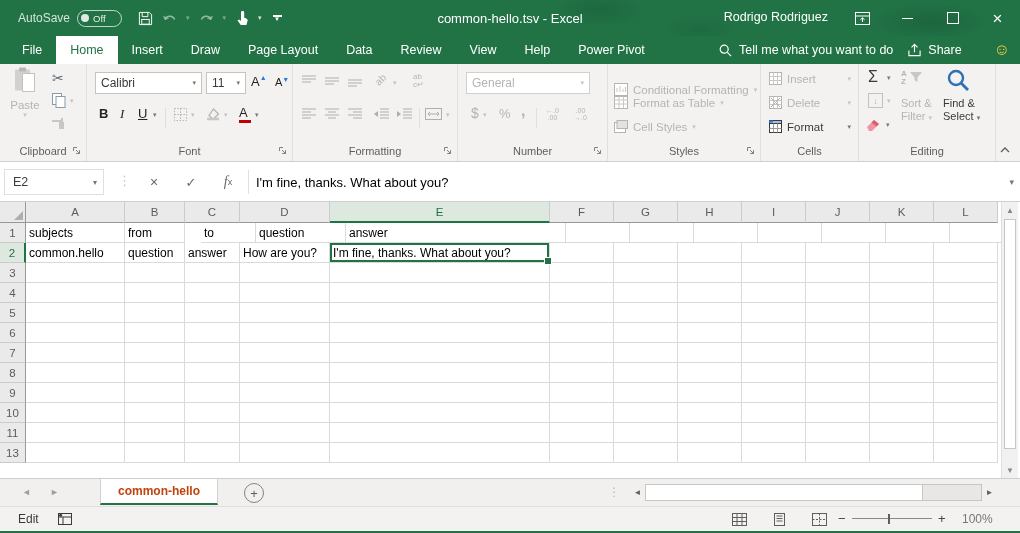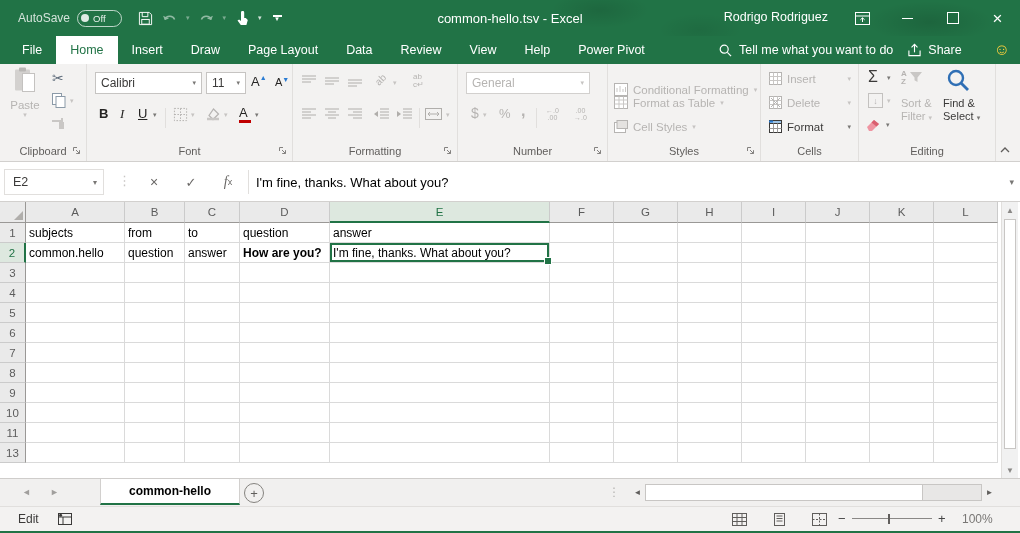--- a/index.html
+++ b/index.html
@@ -86,21 +86,21 @@
   .handle{position:absolute;right:-3px;bottom:-3px;width:6px;height:6px;background:#217346;border:1px solid #fff;z-index:3;}
   
   .vscroll{position:absolute;left:1001px;top:202px;width:17px;height:276px;background:#f1f1f1;border-left:1px solid #e1dfdd;box-sizing:border-box;}
   .vsarrow{height:16px;display:flex;align-items:center;justify-content:center;font-size:8px;color:#8a8886;}
   .vthumb{position:absolute;left:2px;right:2px;top:17px;height:230px;background:#fff;border:1px solid #c8c6c4;box-sizing:border-box;}
   .vsdown{position:absolute;bottom:0;left:0;right:0;}
   
   .sheetbar{position:absolute;top:478px;left:0;right:0;height:28px;background:#f1f0ef;border-top:1px solid #cfcdcb;box-sizing:border-box;font-size:12px;}
   .snav{position:absolute;top:8px;font-size:9px;color:#a19f9d;}
   .stab{position:absolute;left:100px;top:0;height:26px;background:#fff;border-left:1px solid #d2d0ce;border-right:1px solid #d2d0ce;
-        border-bottom:2px solid #217346;box-sizing:border-box;display:flex;align-items:center;padding:0 28px;color:#000000;font-weight:bold;}
+        border-bottom:2px solid #217346;box-sizing:border-box;display:flex;align-items:center;padding:0 17px;color:#c2410c;font-weight:bold;}
   .addsheet{position:absolute;left:244px;top:4px;width:18px;height:18px;border:1px solid #85837f;border-radius:50%;
         display:flex;align-items:center;justify-content:center;color:#605e5c;font-size:13px;line-height:13px;}
   .sgrip{position:absolute;left:608px;top:6px;color:#b6b4b2;font-size:12px;}
   .hscroll{position:absolute;left:630px;top:4px;width:367px;height:19px;display:flex;align-items:center;}
   .hsarrow{width:15px;text-align:center;font-size:8px;color:#605e5c;}
   .htrack{position:relative;flex:1;height:17px;background:#e8e7e6;border:1px solid #c8c6c4;box-sizing:border-box;}
   .hthumb{position:absolute;left:0;top:0;bottom:0;width:276px;background:#fff;border-right:1px solid #c8c6c4;}
   
   .statusbar{position:absolute;top:506px;left:0;right:0;height:25px;background:#f3f2f1;border-top:1px solid #e1dfdd;box-sizing:border-box;font-size:12px;color:#3b3a39;}
   .smode{position:absolute;left:18px;top:5px;}
@@ -521,37 +521,37 @@
         <div class="ch" style="width: 64px;">H</div>
         <div class="ch" style="width: 64px;">I</div>
         <div class="ch" style="width: 64px;">J</div>
         <div class="ch" style="width: 64px;">K</div>
         <div class="ch" style="width: 64px;">L</div>
       </div>
       <div class="grow">
         <div class="rh">1</div>
         <div class="cell" style="width: 99px;">subjects</div>
         <div class="cell" style="width: 60px;">from</div>
-        <div class="cell" style="width: 55px;">to</div>
+        <div class="cell" style="width: 55px; margin-left: 16px;">to</div>
         <div class="cell" style="width: 90px;">question</div>
         <div class="cell" style="width: 220px;">answer</div>
         <div class="cell" style="width: 64px;"></div>
         <div class="cell" style="width: 64px;"></div>
         <div class="cell" style="width: 64px;"></div>
         <div class="cell" style="width: 64px;"></div>
         <div class="cell" style="width: 64px;"></div>
         <div class="cell" style="width: 64px;"></div>
         <div class="cell" style="width: 64px;"></div>
       </div>
       <div class="grow">
         <div class="rh sel">2</div>
         <div class="cell" style="width: 99px;">common.hello</div>
         <div class="cell" style="width: 60px;">question</div>
         <div class="cell" style="width: 55px;">answer</div>
-        <div class="cell" style="width: 90px; font-weight: bold;">How are you?</div>
+        <div class="cell" style="width: 90px;">How are you?</div>
         <div class="cell active" style="width: 220px;">I'm fine, thanks. What about you?<span class="handle"></span></div>
         <div class="cell" style="width: 64px;"></div>
         <div class="cell" style="width: 64px;"></div>
         <div class="cell" style="width: 64px;"></div>
         <div class="cell" style="width: 64px;"></div>
         <div class="cell" style="width: 64px;"></div>
         <div class="cell" style="width: 64px;"></div>
         <div class="cell" style="width: 64px;"></div>
       </div>
       <div class="grow">

